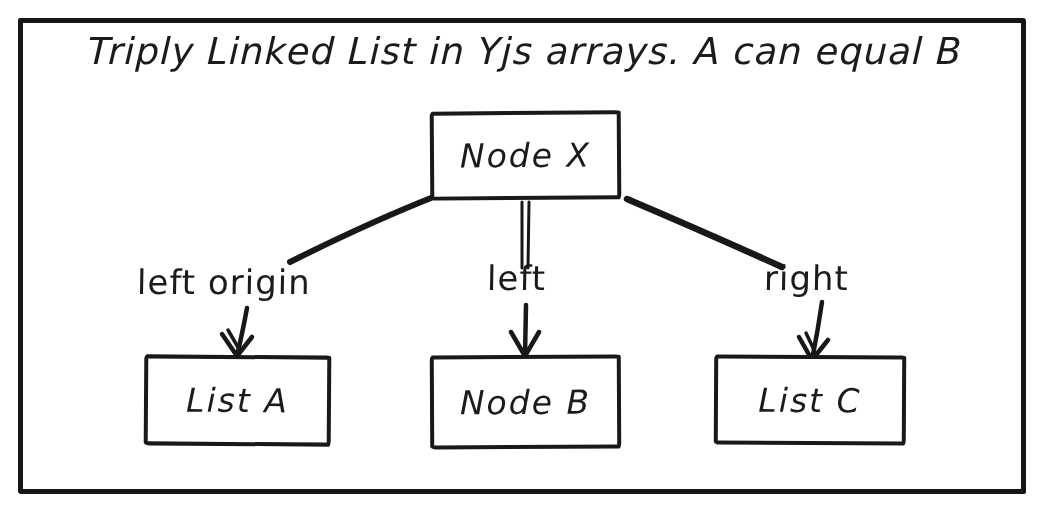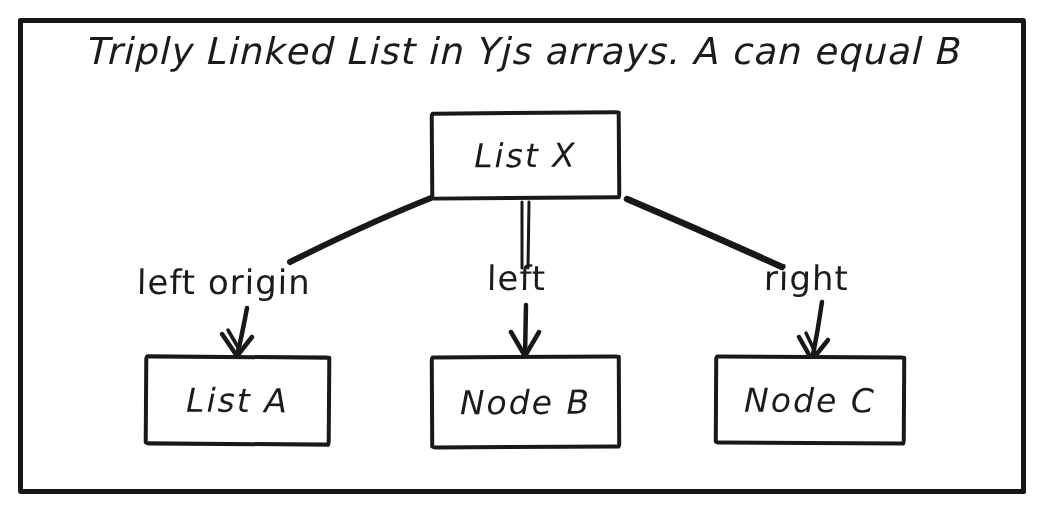--- a/index.html
+++ b/index.html
@@ -108,29 +108,29 @@
 
     <path d="M526,305 L525,356" stroke-width="4.5"></path>
     <path d="M511,332 L525,356 M539,332 L525,356" stroke-width="4.5"></path>
 
     <path d="M822,302 Q818,330 812,360" stroke-width="4.5"></path>
     <path d="M799,337 L812,360 M828,340 L812,360" stroke-width="4.5"></path>
     <path d="M806,333 L815,352" stroke-width="3.5"></path>
   </svg>
 
   <div class="node node-x">
-    <span>List X</span>
+    <span>Node X</span>
   </div>
   <div class="node node-a">
     <span>List A</span>
   </div>
   <div class="node node-b">
     <span>Node B</span>
   </div>
   <div class="node node-c">
-    <span>Node C</span>
+    <span>List C</span>
   </div>
 
   <div class="edge-label label-left-origin">left origin</div>
   <div class="edge-label label-left">left</div>
   <div class="edge-label label-right">right</div>
 
 </div>
 
 </body></html>

